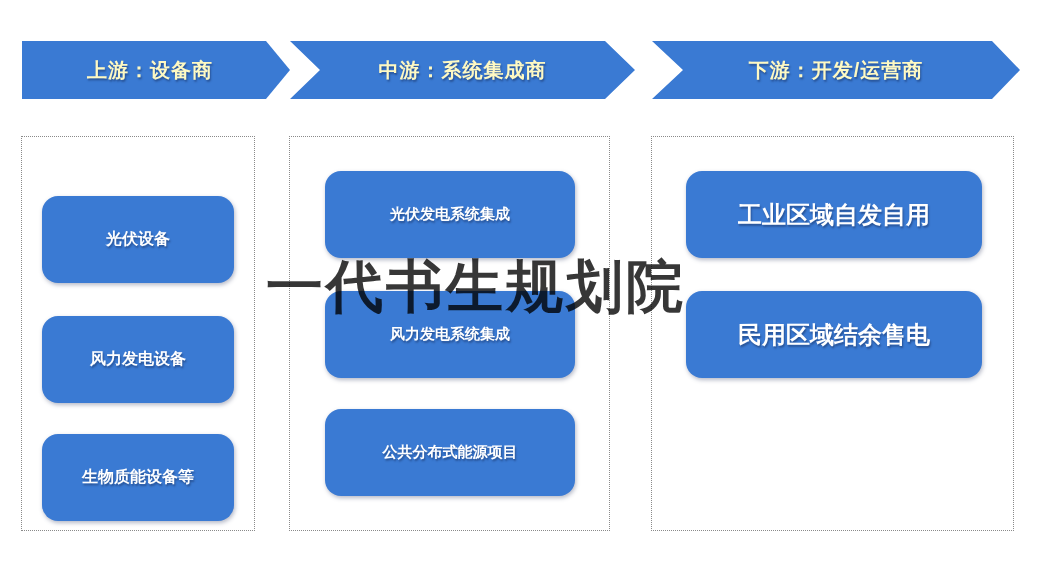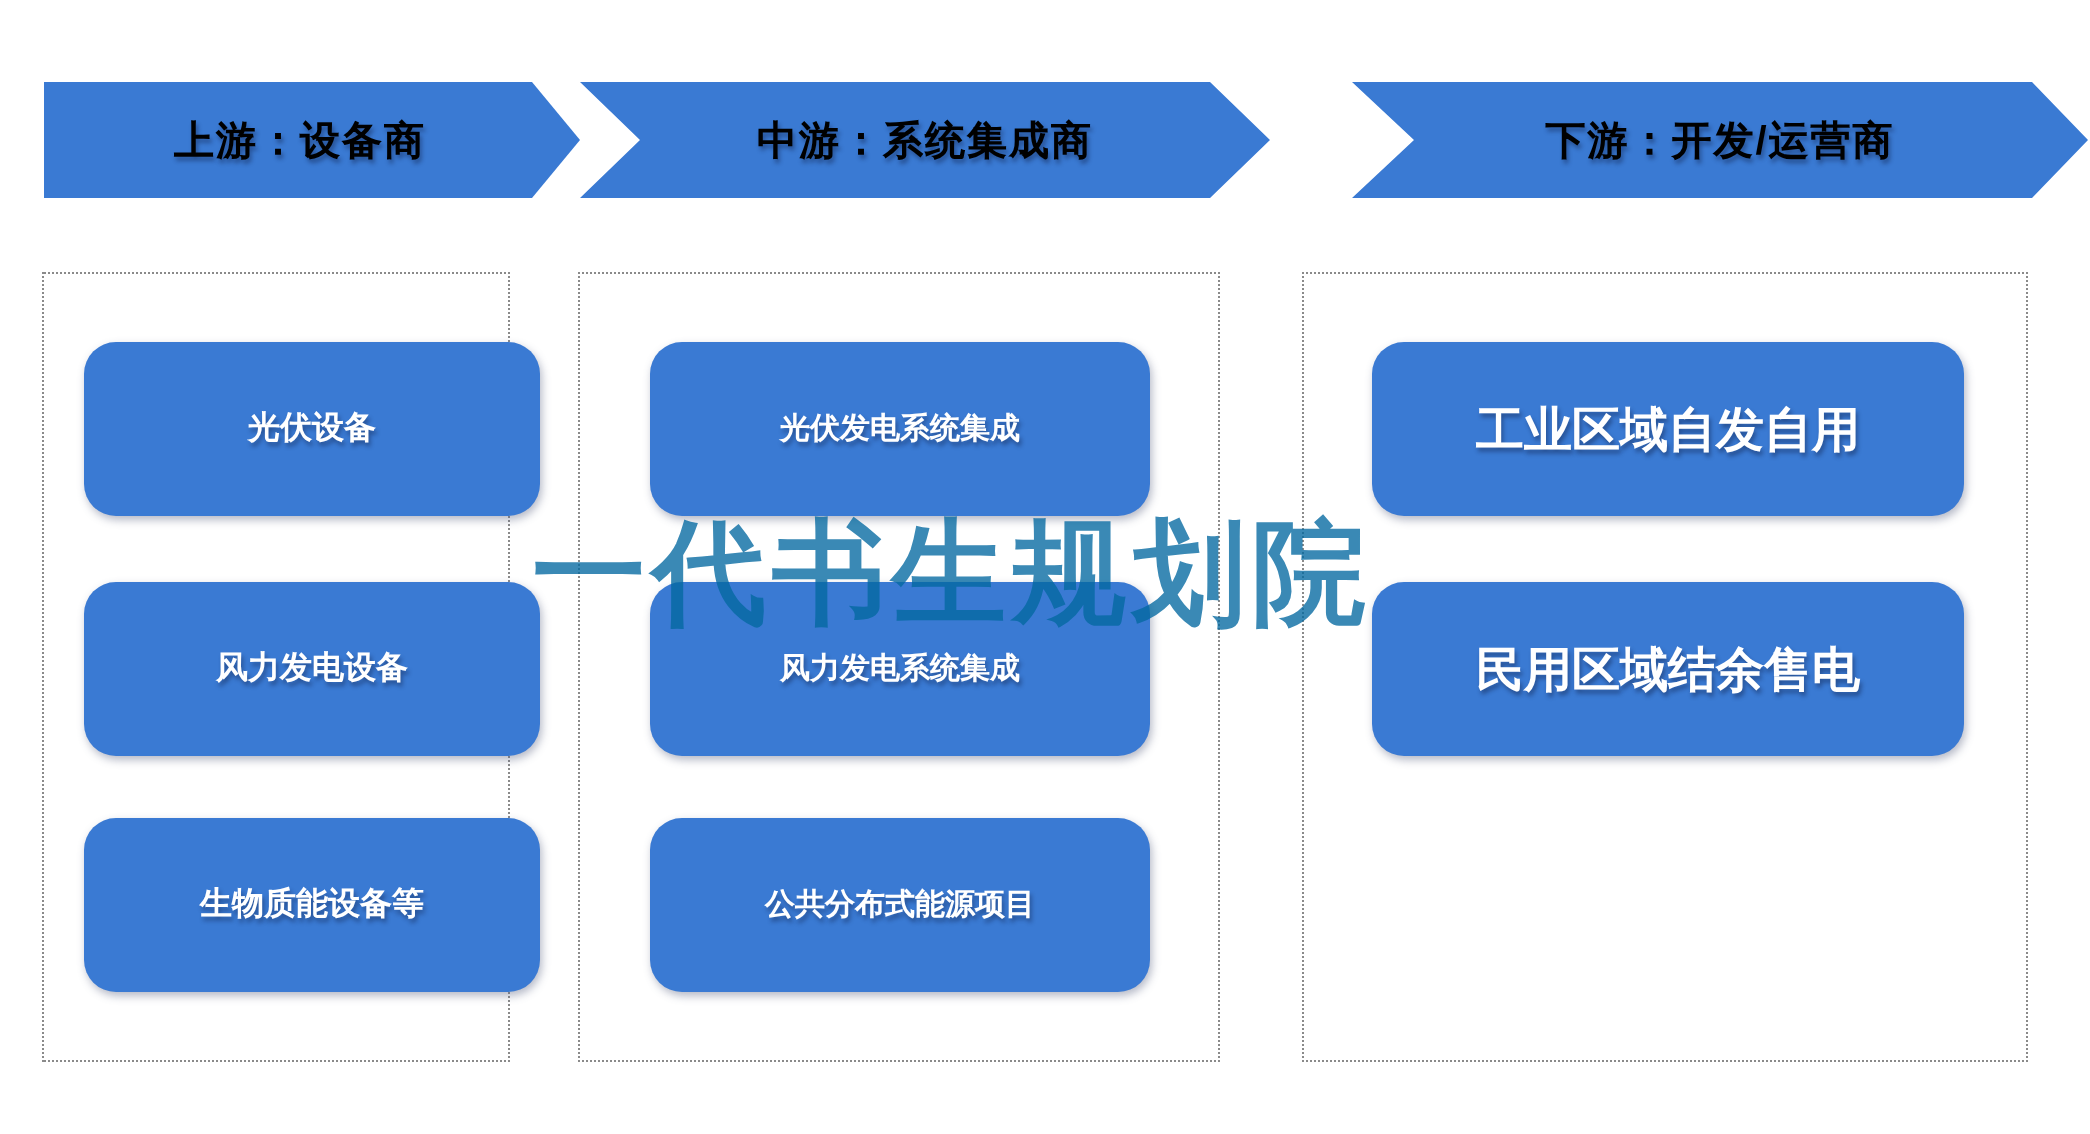--- a/index.html
+++ b/index.html
@@ -15,21 +15,21 @@
     overflow: hidden;
     font-family: "Liberation Sans", "DejaVu Sans", sans-serif;
   }
 
   
   .stage-arrow {
     position: absolute;
     top: 41px;
     height: 58px;
     background: #3a7ad3;
-    color: #000000;
+    color: #fef9c3;
     font-weight: bold;
     font-size: 20px;
     display: flex;
     align-items: center;
     justify-content: center;
     letter-spacing: 1px;
   }
   .stage-arrow span {
     text-shadow: 1px 2px 2px rgba(15, 30, 70, 0.45);
     white-space: nowrap;
@@ -39,21 +39,21 @@
     width: 256px;
     clip-path: polygon(0 0, calc(100% - 24px) 0, 100% 50%, calc(100% - 24px) 100%, 0 100%);
     padding-right: 12px;
   }
   .arrow-2 {
     left: 290px;
     width: 345px;
     clip-path: polygon(0 0, calc(100% - 30px) 0, 100% 50%, calc(100% - 30px) 100%, 0 100%, 30px 50%);
   }
   .arrow-3 {
-    left: 676px;
+    left: 652px;
     width: 368px;
     clip-path: polygon(0 0, calc(100% - 28px) 0, 100% 50%, calc(100% - 28px) 100%, 0 100%, 31px 50%);
   }
 
   
   .stage-column {
     position: absolute;
     top: 136px;
     height: 395px;
     border: 1px dotted #8a8a8a;
@@ -77,32 +77,32 @@
     justify-content: center;
     box-shadow: 1px 2px 4px rgba(90, 100, 130, 0.45);
   }
   .item-box span {
     text-shadow: 1px 2px 2px rgba(15, 30, 70, 0.45);
     white-space: nowrap;
   }
   .row-1 { top: 34px;  }
   .row-2 { top: 154px; }
   .row-3 { top: 272px; }
-  .col-1 .item-box { left: 20px; width: 228px; font-size: 16px; }
+  .col-1 .item-box { left: 20px; width: 192px; font-size: 16px; margin-top: 25px; }
   .col-2 .item-box { left: 35px; width: 250px; font-size: 15px; }
   .col-3 .item-box { left: 34px; width: 296px; font-size: 24px; }
 
   
   .watermark {
     position: absolute;
     left: 266px;
     top: 249px;
     font-size: 57px;
     font-weight: bold;
-    color: #0369a1;
+    color: #000000;
     opacity: 0.78;
     letter-spacing: 3px;
     white-space: nowrap;
     z-index: 10;
     pointer-events: none;
   }
 </style>
 </head>
 <body>
 

